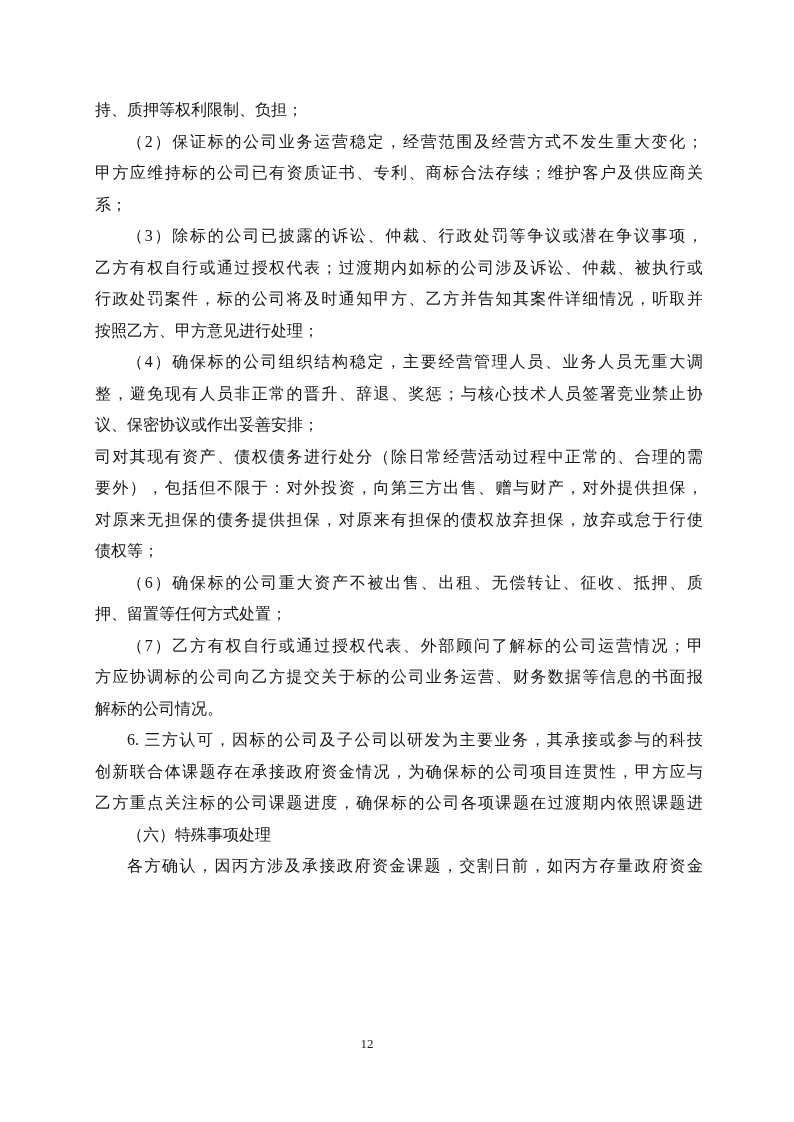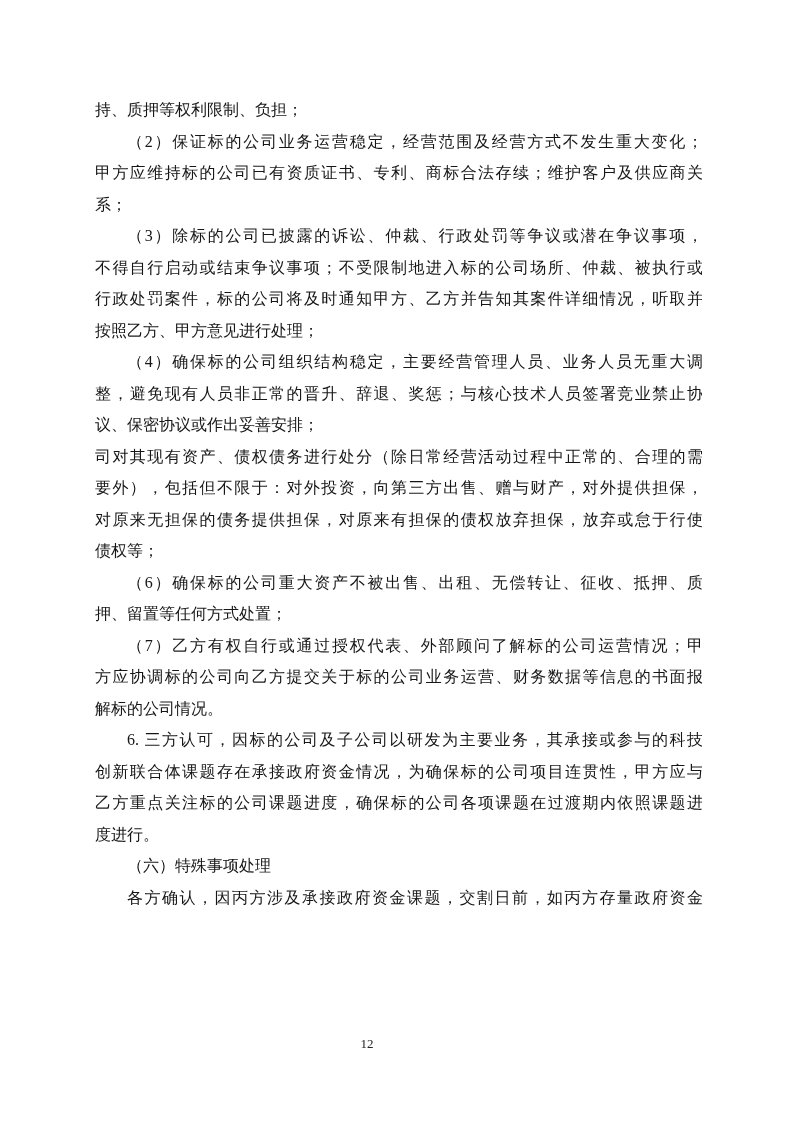--- a/index.html
+++ b/index.html
@@ -57,36 +57,35 @@
 </head>
 <body>
 
 <div class="page">
   <div class="textblock">
       <div class="line">持、质押等权利限制、负担；</div>
       <div class="line full indent">（2）保证标的公司业务运营稳定，经营范围及经营方式不发生重大变化；</div>
       <div class="line full">甲方应维持标的公司已有资质证书、专利、商标合法存续；维护客户及供应商关</div>
       <div class="line">系；</div>
       <div class="line full indent">（3）除标的公司已披露的诉讼、仲裁、行政处罚等争议或潜在争议事项，</div>
-      <div class="line full">不得自行启动或结束争议事项；不受限制地进入标的公司场所、仲裁、被执行或</div>
+      <div class="line full">乙方有权自行或通过授权代表；过渡期内如标的公司涉及诉讼、仲裁、被执行或</div>
       <div class="line full">行政处罚案件，标的公司将及时通知甲方、乙方并告知其案件详细情况，听取并</div>
       <div class="line">按照乙方、甲方意见进行处理；</div>
       <div class="line full indent">（4）确保标的公司组织结构稳定，主要经营管理人员、业务人员无重大调</div>
       <div class="line full">整，避免现有人员非正常的晋升、辞退、奖惩；与核心技术人员签署竞业禁止协</div>
       <div class="line">议、保密协议或作出妥善安排；</div>
       <div class="line full">司对其现有资产、债权债务进行处分（除日常经营活动过程中正常的、合理的需</div>
       <div class="line full">要外），包括但不限于：对外投资，向第三方出售、赠与财产，对外提供担保，</div>
       <div class="line full">对原来无担保的债务提供担保，对原来有担保的债权放弃担保，放弃或怠于行使</div>
       <div class="line">债权等；</div>
       <div class="line full indent">（6）确保标的公司重大资产不被出售、出租、无偿转让、征收、抵押、质</div>
       <div class="line">押、留置等任何方式处置；</div>
       <div class="line full indent">（7）乙方有权自行或通过授权代表、外部顾问了解标的公司运营情况；甲</div>
       <div class="line full">方应协调标的公司向乙方提交关于标的公司业务运营、财务数据等信息的书面报</div>
       <div class="line">解标的公司情况。</div>
       <div class="line full indent">6. 三方认可，因标的公司及子公司以研发为主要业务，其承接或参与的科技</div>
       <div class="line full">创新联合体课题存在承接政府资金情况，为确保标的公司项目连贯性，甲方应与</div>
       <div class="line full">乙方重点关注标的公司课题进度，确保标的公司各项课题在过渡期内依照课题进</div>
-      <div class="line">度进行。</div>
       <div class="line indent bold">（六）特殊事项处理</div>
       <div class="line full indent">各方确认，因丙方涉及承接政府资金课题，交割日前，如丙方存量政府资金</div>
     </div>
   <div class="footer">12</div>
 </div>
 
 </body></html>

